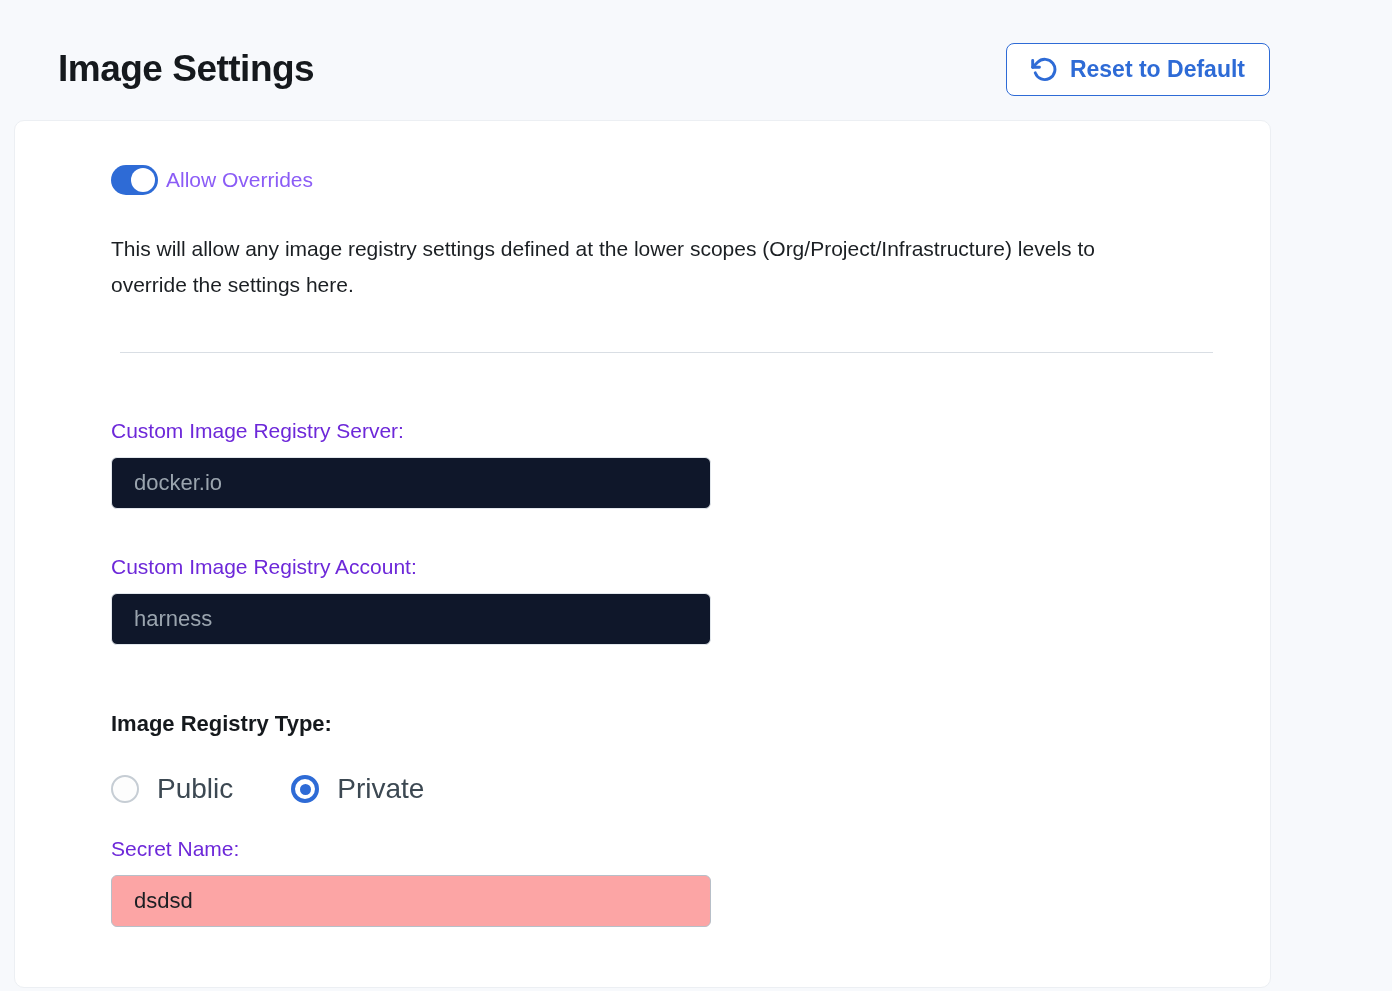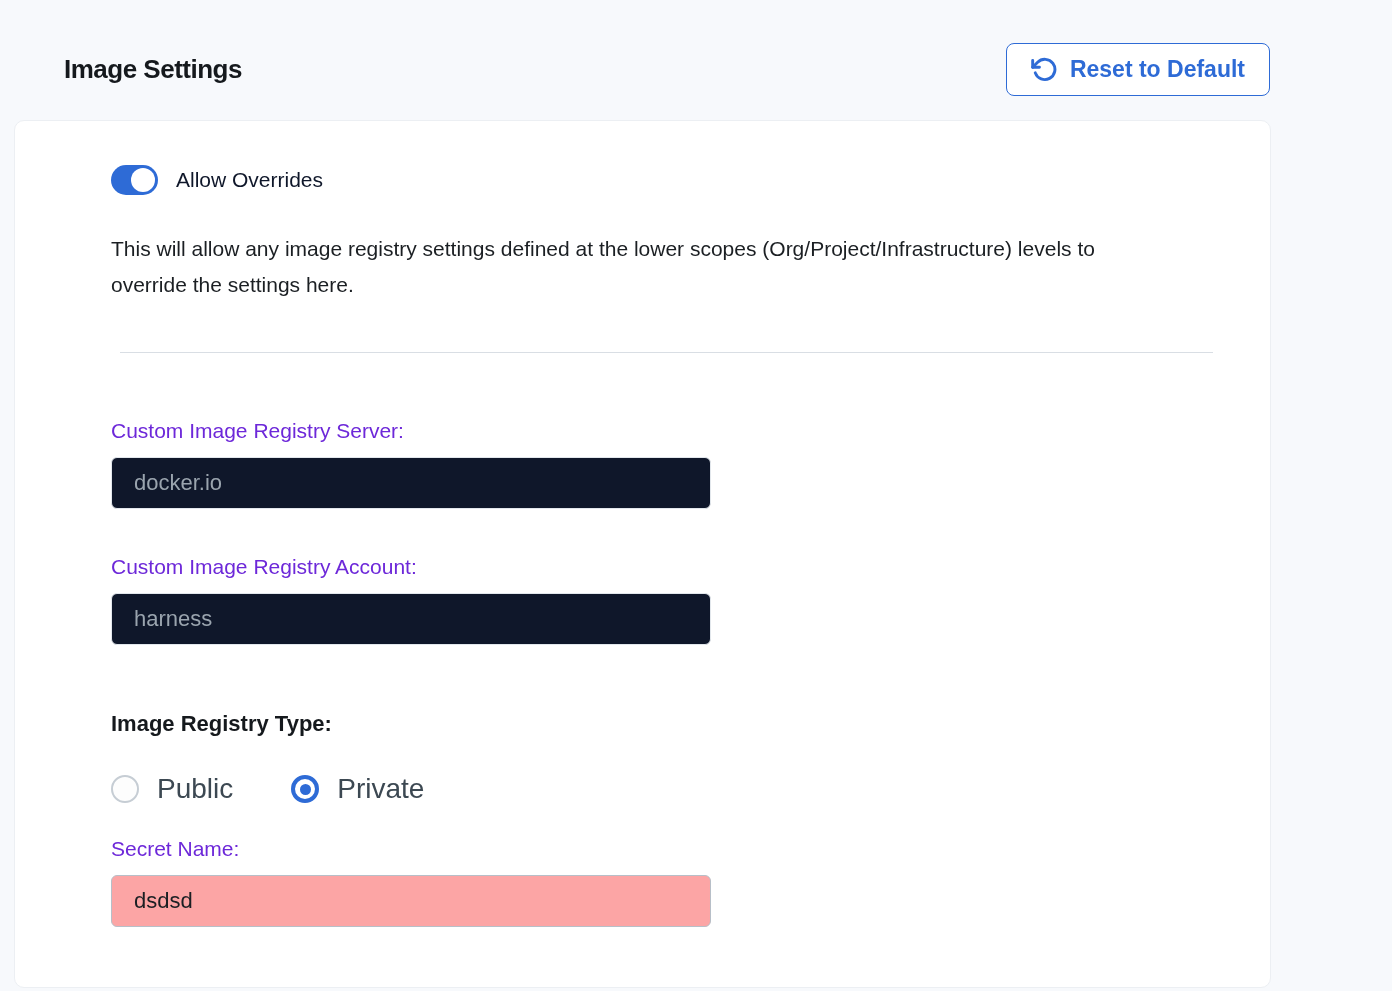--- a/index.html
+++ b/index.html
@@ -15,22 +15,22 @@
 
   
   .page-header {
     display: flex;
     justify-content: space-between;
     align-items: center;
     padding: 26px 122px 0 48px;
     height: 112px;
   }
   .page-title {
-    margin: 16px;
-    font-size: 26px;
+    margin: 10px;
+    font-size: 37px;
     font-weight: 700;
     letter-spacing: -0.5px;
     color: #15191d;
   }
   .reset-btn {
     display: flex;
     align-items: center;
     gap: 12px;
     background: #ffffff;
     border: 1.5px solid #2e6bd6;
@@ -70,23 +70,23 @@
   .toggle .knob {
     position: absolute;
     top: 3px;
     right: 3px;
     width: 24px;
     height: 24px;
     border-radius: 50%;
     background: #ffffff;
   }
   .toggle-label {
-    margin-left: 18px;
+    margin-left: 8px;
     font-size: 21px;
-    color: #0f172a;
+    color: #8b5cf6;
   }
 
   
   .description {
     margin: 36px 0 4px 0;
     font-size: 21px;
     line-height: 1.7;
     color: #1b1f23;
     max-width: 1115px;
   }

